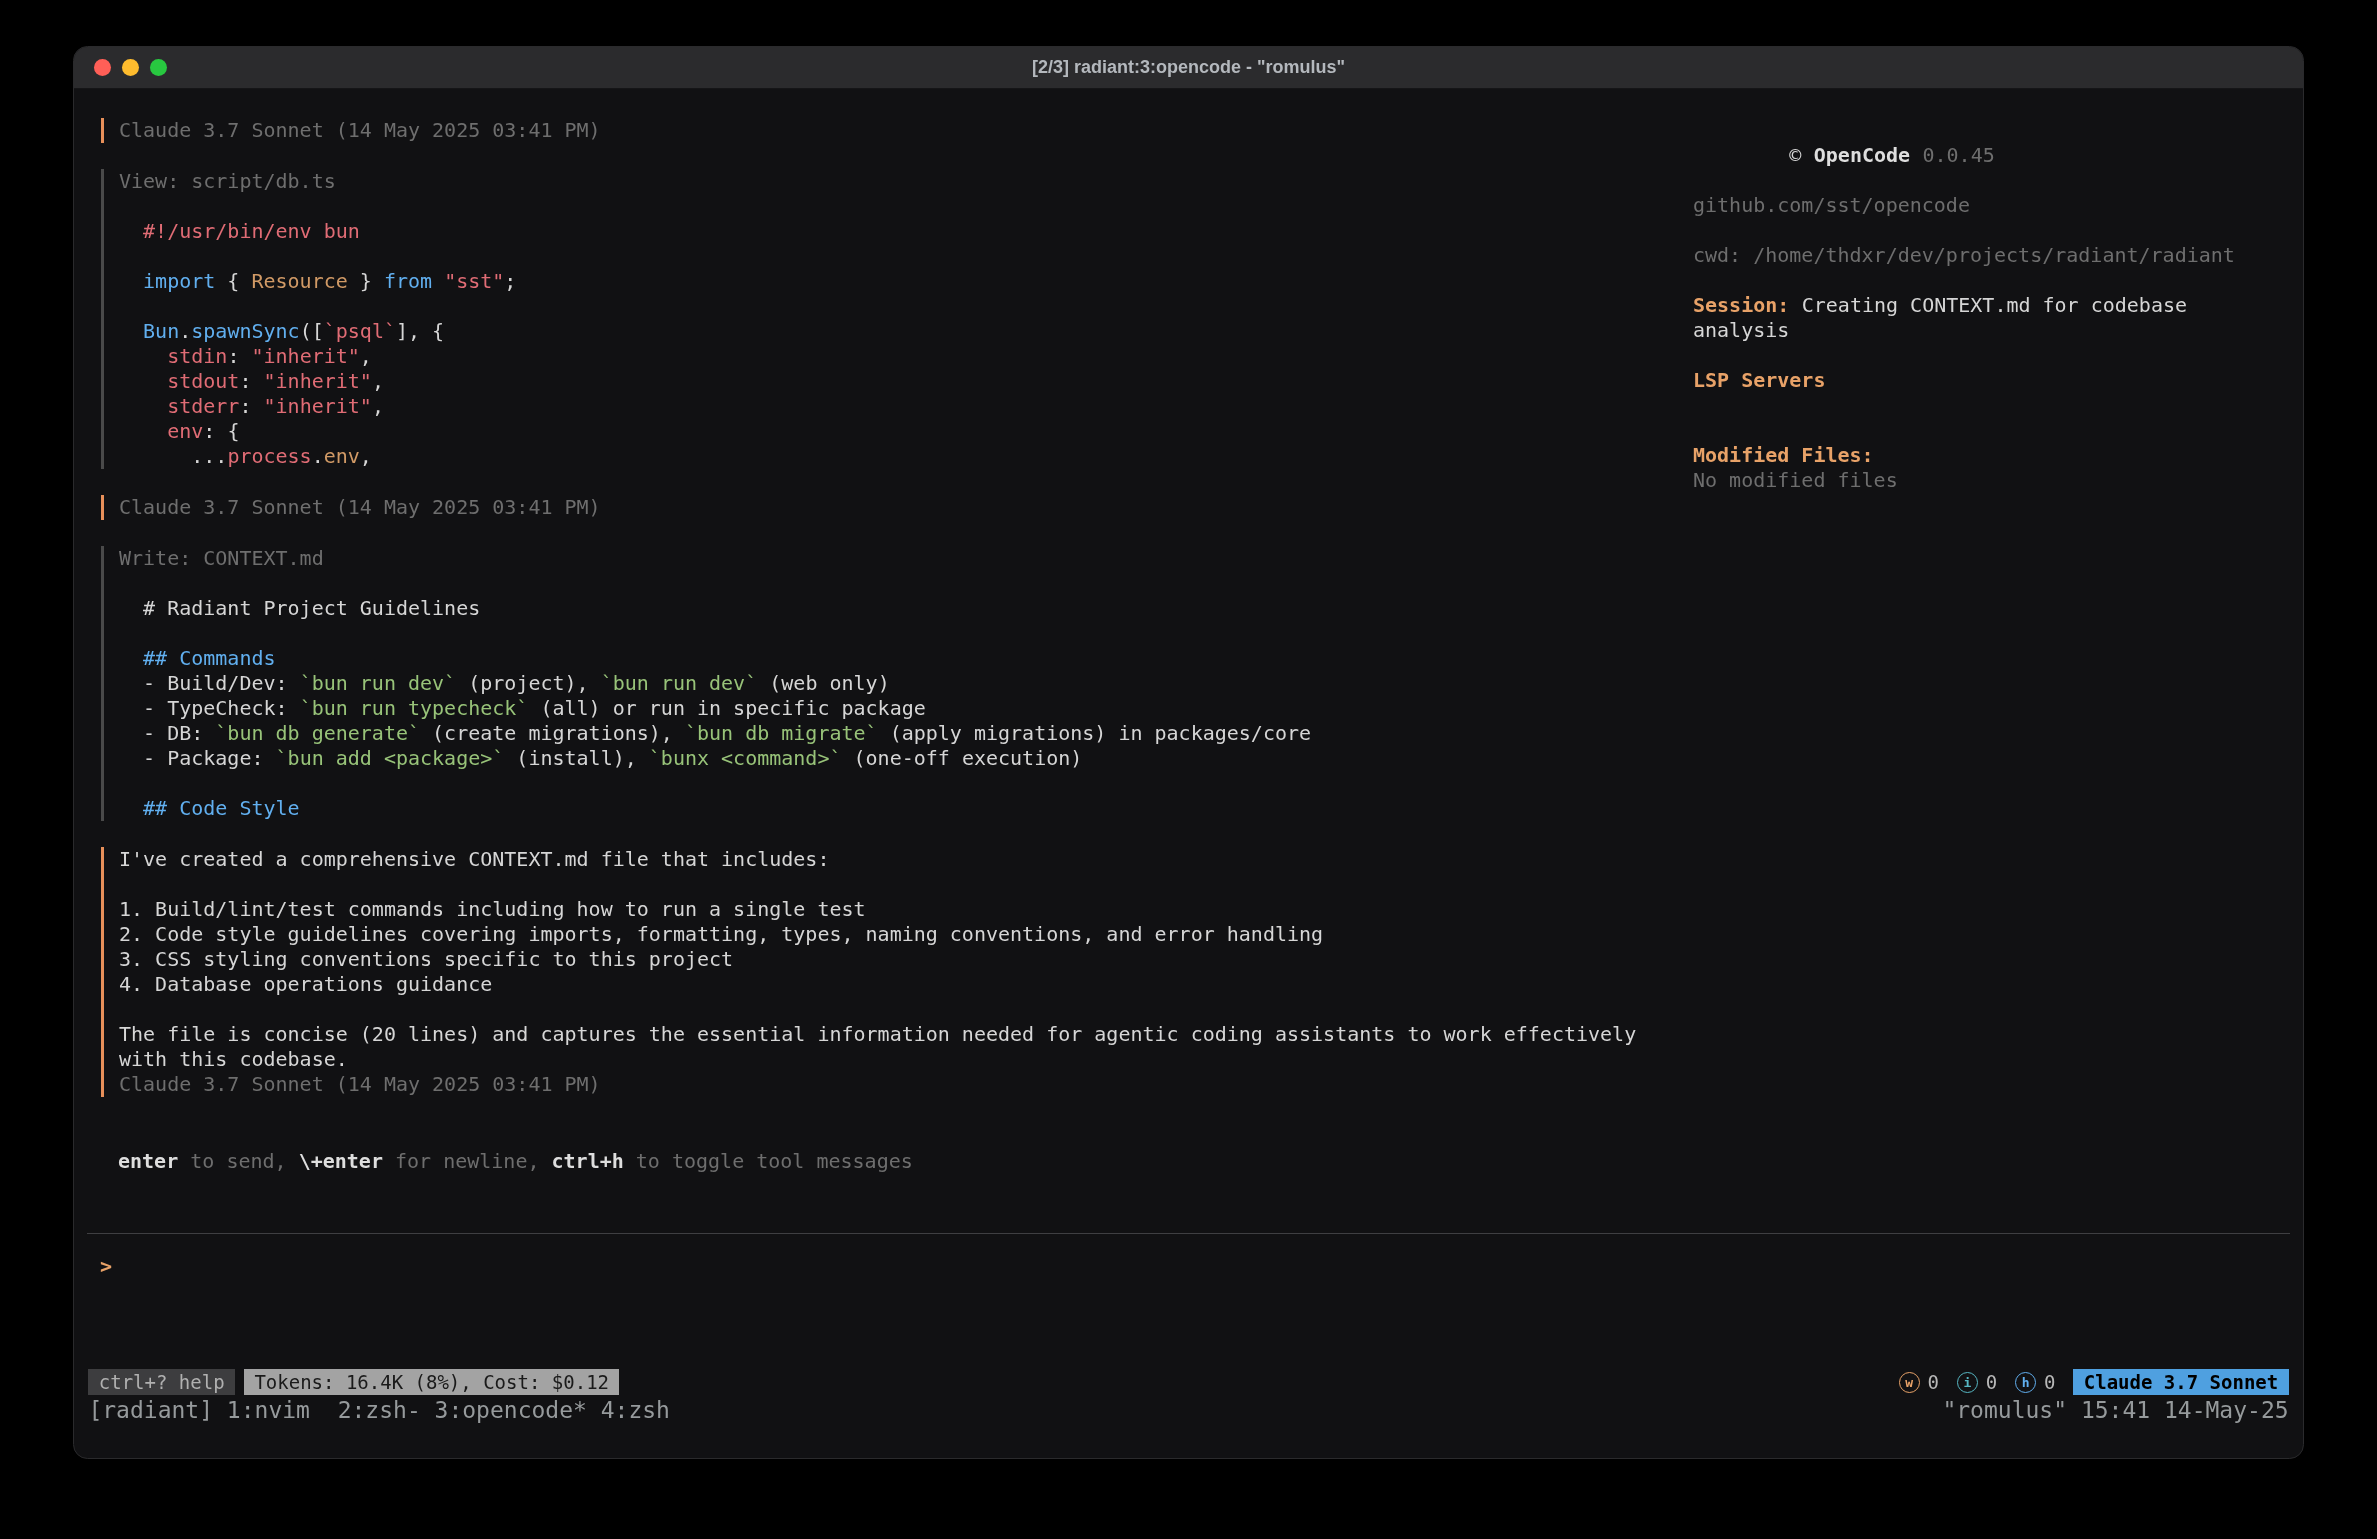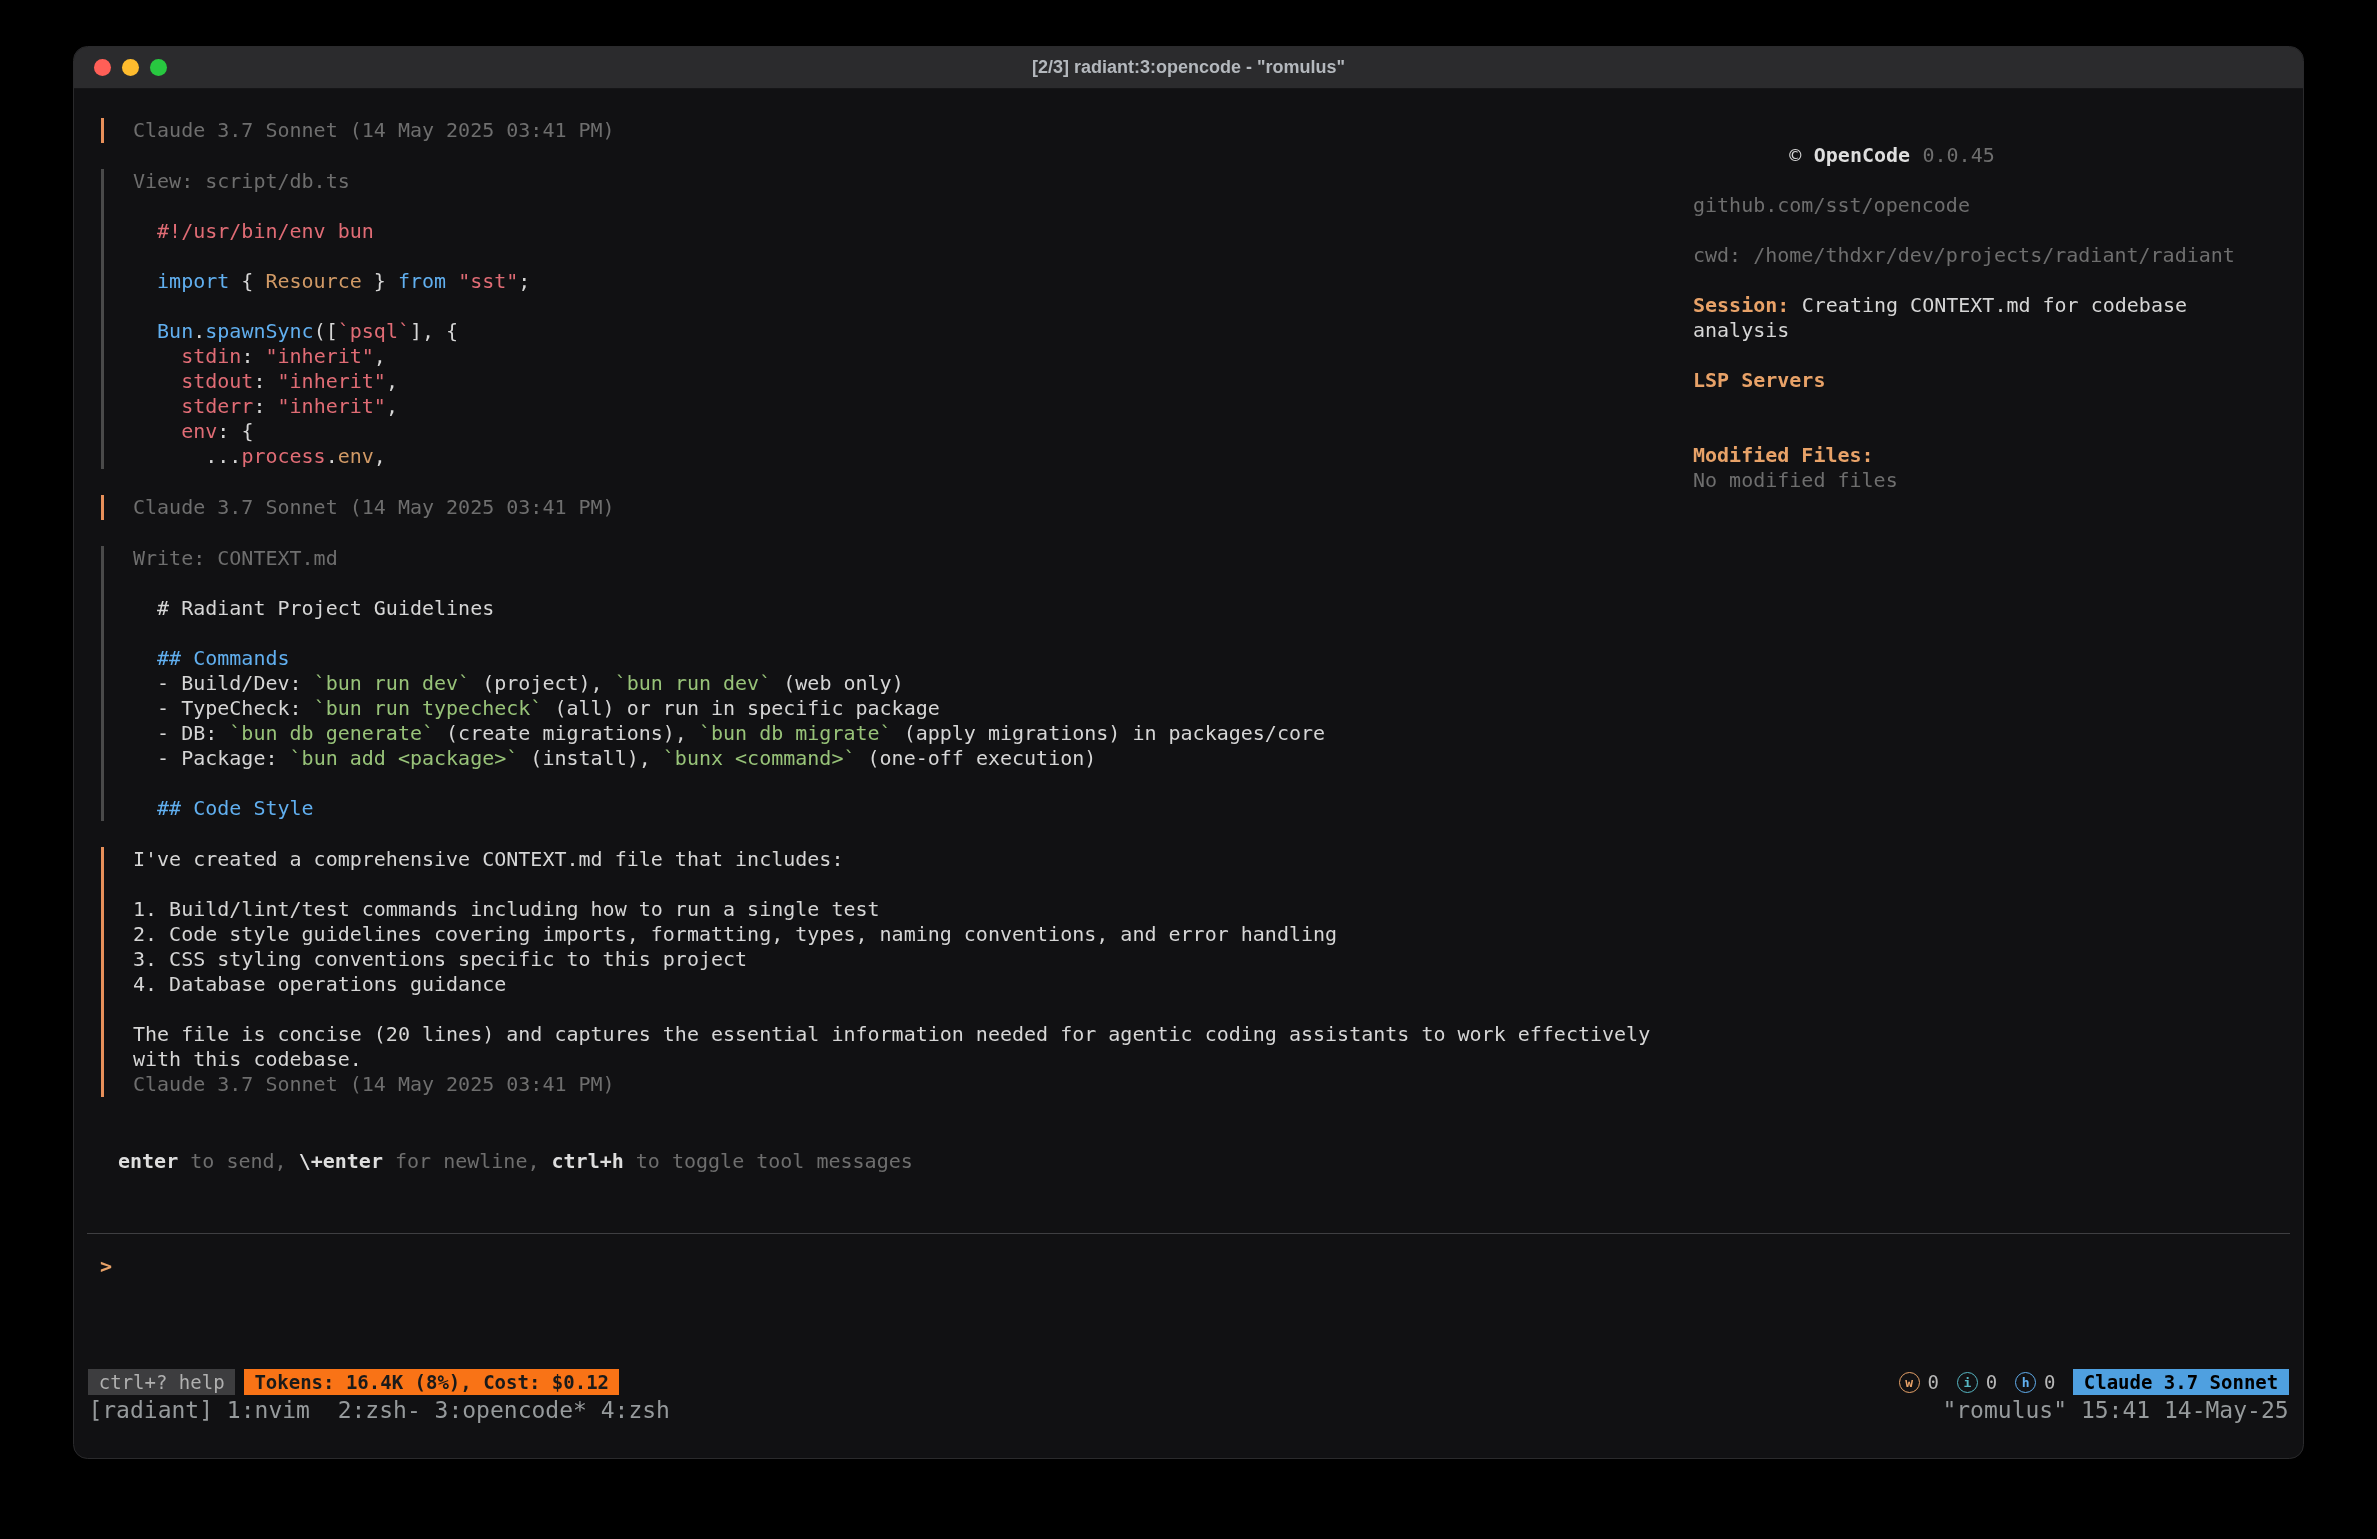--- a/index.html
+++ b/index.html
@@ -26,21 +26,21 @@
     display:flex; align-items:center; justify-content:center; position:relative;
   }
   .traffic{ position:absolute; left:19.6px; top:0; height:100%; display:flex; align-items:center; gap:11px; }
   .light{ width:17px; height:17px; border-radius:50%; display:inline-block; }
   .light.red{ background:#ff5f57; } .light.yellow{ background:#febc2e; } .light.green{ background:#28c840; }
   .title{ font-family:"Liberation Sans", sans-serif; font-weight:bold; font-size:18px; color:#b4b8bd; }
 
   .terminal{ position:relative; height:1371px; font-size:20px; line-height:25px; color:#d6d6d6; }
 
   .chat{ position:absolute; left:27px; top:29px; width:1592px; }
-  .block{ margin-bottom:26px; padding-left:29px; border-left:3.9px solid transparent; }
+  .block{ margin-bottom:26px; padding-left:15px; border-left:3.9px solid transparent; }
   .block.msg{ border-left-color:var(--bar-orange); }
   .block.tool{ border-left-color:var(--bar-grey); }
   .line{ white-space:pre; min-height:25px; }
 
   .tok-w{ color:#d6d6d6; }
   .tok-g{ color:#6e6e6e; }
   .tok-b{ color:var(--blue); }
   .tok-r{ color:var(--red); }
   .tok-o{ color:#d19a66; }
   .tok-gr{ color:var(--green); }
@@ -58,21 +58,21 @@
   .sline{ min-height:25px; line-height:25px; white-space:pre; }
   .sline.wrap{ white-space:normal; }
   .sline > span + span{ margin-left:12.4px; }
 
   .statusbar{
     position:absolute; left:14.4px; right:14.4px; top:1280px; height:26px;
     display:flex; align-items:center; font-size:19px; gap:9px;
   }
   .badge{ height:26px; display:inline-flex; align-items:center; padding:0 10.4px; white-space:pre; }
   .badge-dark{ background:#3d3d3f; color:#b0b0b0; }
-  .badge-light{ background:#f97316; color:#1a1a1a;font-weight:bold; }
+  .badge-light{ background:#a3a3a3; color:#1a1a1a; }
   .badge-model{ background:var(--model-badge-bg); color:#000000; font-weight:bold; }
   .flex-spacer{ flex:1; }
   .counters{ display:inline-flex; align-items:center; gap:18px; margin-right:9px; }
   .counter{ display:inline-flex; align-items:center; gap:7.8px; }
   .counter-glyph{
     width:21px; height:21px; border-radius:50%; border:1.3px solid currentColor;
     display:inline-flex; align-items:center; justify-content:center;
     font-size:13px; font-weight:bold;
   }
   .counter-count{ color:#b8b8b8; }

